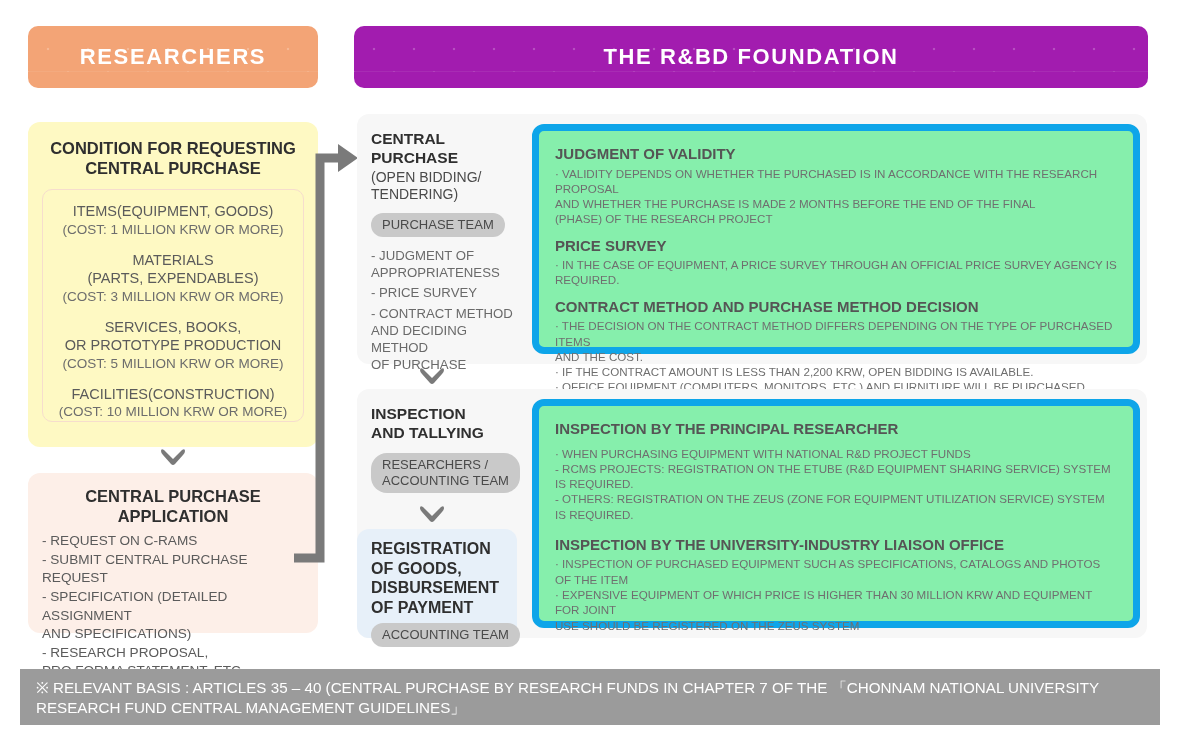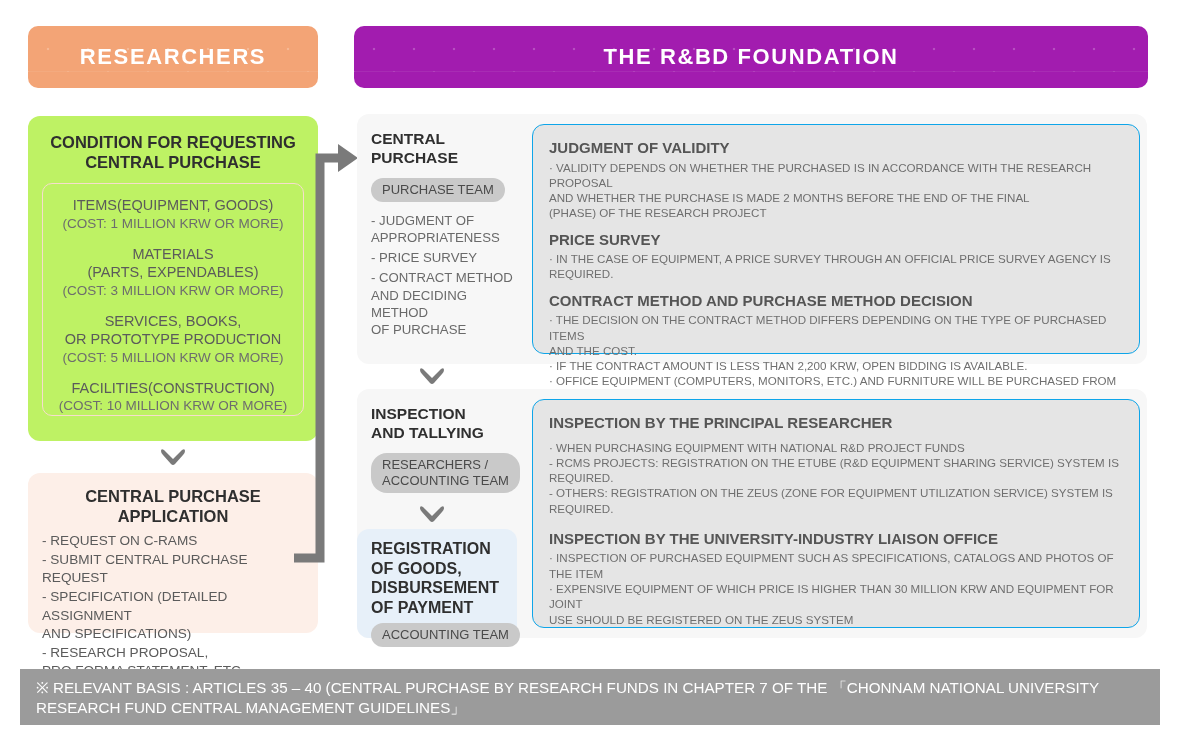--- a/index.html
+++ b/index.html
@@ -44,22 +44,22 @@
     font-size:22px;
   }
   #header-foundation{
     left:354px;top:26px;width:794px;height:62px;
     background:#a21caf;
     font-size:22px;
   }
 
   
   #card-condition{
-    position:absolute;left:28px;top:116px;width:290px;height:325px;
-    background:#bef264;border-radius:12px;
+    position:absolute;left:28px;top:122px;width:290px;height:325px;
+    background:#fef9c3;border-radius:12px;
   }
   #card-condition .card-title{
     text-align:center;font-weight:bold;font-size:16.5px;color:#2f2f2f;
     line-height:1.22;padding:16px 10px 0 10px;white-space:pre-line;
   }
   #condition-list{
     margin:11px 14px 0 14px;
     border:1px solid #f6ddcd;border-radius:10px;
     padding:12px 6px 12px 6px;
     height:233px;box-sizing:border-box;
@@ -113,22 +113,22 @@
   .team-pill{
     display:inline-block;background:#c9c9c9;color:#4a4a4a;
     border-radius:16px;padding:4px 11px;margin-top:10px;
     font-size:13px;line-height:1.24;text-align:left;white-space:pre-line;
   }
   .stage-bullets{margin-top:10px;}
   .stage-bullet{font-size:13.2px;color:#6a6a6a;line-height:1.3;white-space:pre-line;margin-bottom:3px;}
 
   .detail-box{
     position:absolute;
-    border:1px solid #0ea5e9;border-radius:12px;
-    background:#e5e5e5;
+    border:7px solid #0ea5e9;border-radius:12px;
+    background:#86efac;
     box-sizing:border-box;
     padding:13px 16px 26px 16px;
   }
   #detail-1{left:532px;top:124px;width:608px;height:230px;}
   #detail-2{left:532px;top:399px;width:608px;height:229px;}
 
   .detail-group{margin-bottom:9px;}
   .detail-group:last-child{margin-bottom:0;}
   .detail-heading{font-size:15px;color:#555555;font-weight:bold;line-height:1.3;margin-bottom:2px;}
   .detail-line{font-size:11.6px;color:#6f6f6f;line-height:1.32;white-space:pre-line;}
@@ -208,20 +208,22 @@
   <div id="connector-arrow">
     <svg viewBox="0 0 80 430" width="80" height="430">
       <path d="M6 418 L32 418 L32 18 L54 18" fill="none" stroke="#7a7a7a" stroke-width="9" stroke-linecap="butt" stroke-linejoin="miter"></path>
       <path d="M50 4 L70 18 L50 32 Z" fill="#7a7a7a"></path>
     </svg>
   </div>
 
   <div class="stage" id="stage-1">
     <div class="stage-left">
       <div class="stage-title">CENTRAL PURCHASE</div>
+      <div class="stage-sub">(OPEN BIDDING/
+ TENDERING)</div>
       <div class="team-pill">PURCHASE TEAM</div>
       <div class="stage-bullets">
         <div class="stage-bullet">- JUDGMENT OF
    APPROPRIATENESS</div>
         <div class="stage-bullet">- PRICE SURVEY</div>
         <div class="stage-bullet">- CONTRACT METHOD
    AND DECIDING METHOD
    OF PURCHASE</div>
       </div>
     </div>

